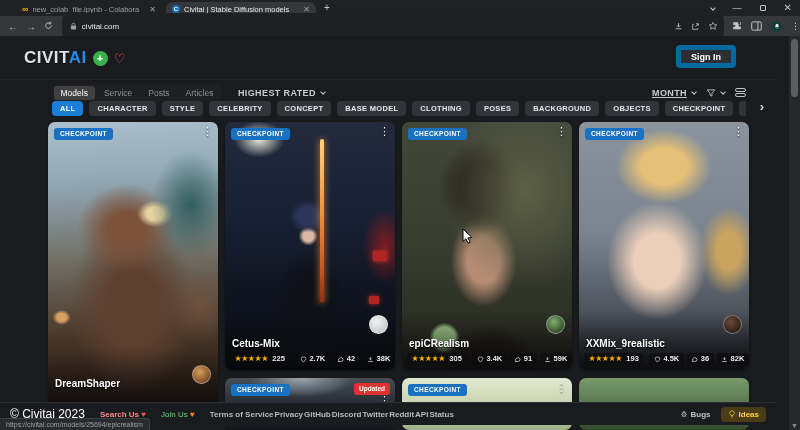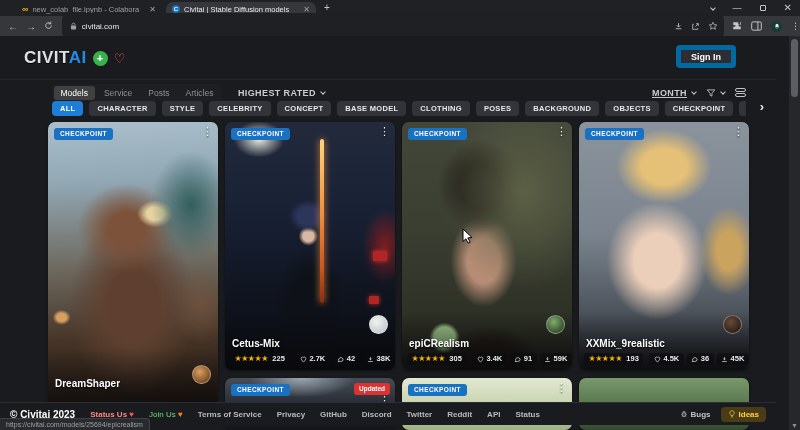--- a/index.html
+++ b/index.html
@@ -108,21 +108,21 @@
     linear-gradient(180deg, #454d56 0%, #22262d 60%, #13151a 100%); }
   .img3b { background: linear-gradient(180deg, #e2e8d2 0%, #c3d0a9 60%, #9fb184 100%); }
   .img4b { background: linear-gradient(180deg, #79996c 0%, #4c6a45 70%, #33492f 100%); }
   .av1 { background: radial-gradient(circle at 40% 35%, #d9a05c, #5a2e18); }
   .av2 { background: radial-gradient(circle at 40% 35%, #f2f2f2, #b9bec4); }
   .av3 { background: radial-gradient(circle at 40% 35%, #7fae6a, #1d2b18); }
   .av4 { background: radial-gradient(circle at 40% 35%, #6a4a38, #17110d); }
 
   
   .sitefooter { position:absolute; left:0; top:402px; width:776px; height:23px; background:#1a1b1e; border-top:1px solid #2c2e33; display:flex; align-items:center; padding:0 10px; gap:15px; z-index:5; font-size:8px; }
-  .copyright { color:#fff; font-size:10px; font-weight:bold;text-align:right; }
+  .copyright { color:#fff; font-size:12px; font-weight:normal;text-align:right; }
   .flink { color:#b8babd; font-weight:bold; }
   .support { color:#ff8787; font-weight:bold; }
   .support .hrt { color:#fa5252; }
   .join { color:#69db7c; font-weight:normal; }
   .join .hrt { color:#fd7e14; }
   .footright { margin-left:auto; display:flex; align-items:center; gap:10px; }
   .bugs { color:#c1c2c5; font-weight:bold; display:inline-flex; align-items:center; gap:3px; }
   .ideas { background:rgba(250,176,5,.22); color:#ffd43b; font-weight:bold; padding:3px 7px; border-radius:4px; display:inline-flex; align-items:center; gap:3px; }
   .statusbar { position:absolute; left:0; top:418px; height:12px; background:#292a2d; border:1px solid #3c4043; border-left:none; border-bottom:none; border-top-right-radius:4px; color:#9aa0a6; font-size:7px; display:flex; align-items:center; padding:0 6px; z-index:6; }
   .scrollbar { position:absolute; right:0; top:36px; width:11px; height:394px; background:#26272b; z-index:7; }
@@ -360,21 +360,21 @@
         <svg width="7" height="7" viewBox="0 0 24 24">
           <path d="M21 11a8 8 0 0 1-8 8H4l1.8-2.7A8 8 0 1 1 21 11z" fill="none" stroke="#e8eaed" stroke-width="2.4"></path>
         </svg>
         <span>36</span>
       </span>
     <span class="pill">
         <svg width="7" height="7" viewBox="0 0 24 24">
           <path d="M12 4v9m0 0l-4-4m4 4l4-4" fill="none" stroke="#e8eaed" stroke-width="2.4"></path>
           <path d="M4 19h16" stroke="#e8eaed" stroke-width="2.4"></path>
         </svg>
-        <span>45K</span>
+        <span>82K</span>
       </span>
   </div>
 </div>
 
 <div class="card" style="left:225px; top:378px; height:52px;">
   <div class="cimg img2b"></div>
   <span class="badge-type">CHECKPOINT</span>
   <span class="badge-upd">Updated</span>
   <span class="kebab low">⋮</span>
 </div>
@@ -382,23 +382,23 @@
   <div class="cimg img3b"></div>
   <span class="badge-type">CHECKPOINT</span>
   <span class="kebab">⋮</span>
 </div>
 <div class="card" style="left:579px; top:378px; height:52px;">
   <div class="cimg img4b"></div>
 </div>
 
 <div class="sitefooter">
   <span class="copyright">© Civitai 2023</span>
-  <span class="support"><span>Status Us</span> <span class="hrt">♥</span></span>
+  <span class="support"><span>Search Us</span> <span class="hrt">♥</span></span>
   <span class="join"><span>Join Us</span> <span class="hrt">♥</span></span>
-  <span id="footer-links" style="display:flex; gap:15px;">
+  <span id="footer-links" style="display:flex; gap:1px;">
       <span class="flink">Terms of Service</span>
       <span class="flink">Privacy</span>
       <span class="flink">GitHub</span>
       <span class="flink">Discord</span>
       <span class="flink">Twitter</span>
       <span class="flink">Reddit</span>
       <span class="flink">API</span>
       <span class="flink">Status</span>
     </span>
   <span class="footright">

